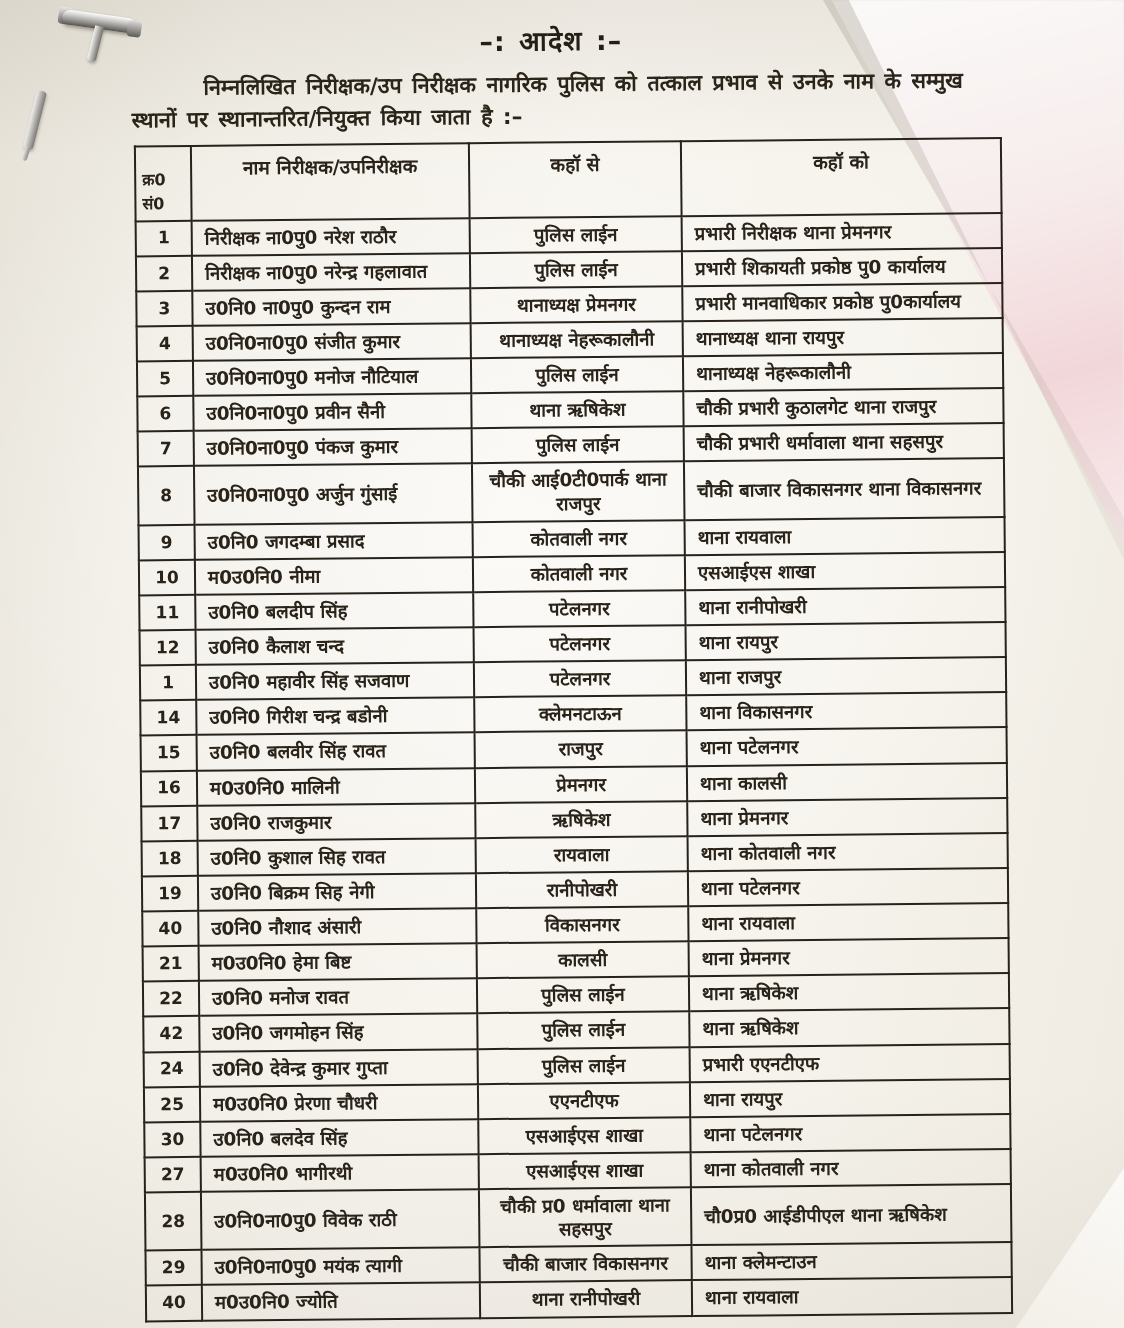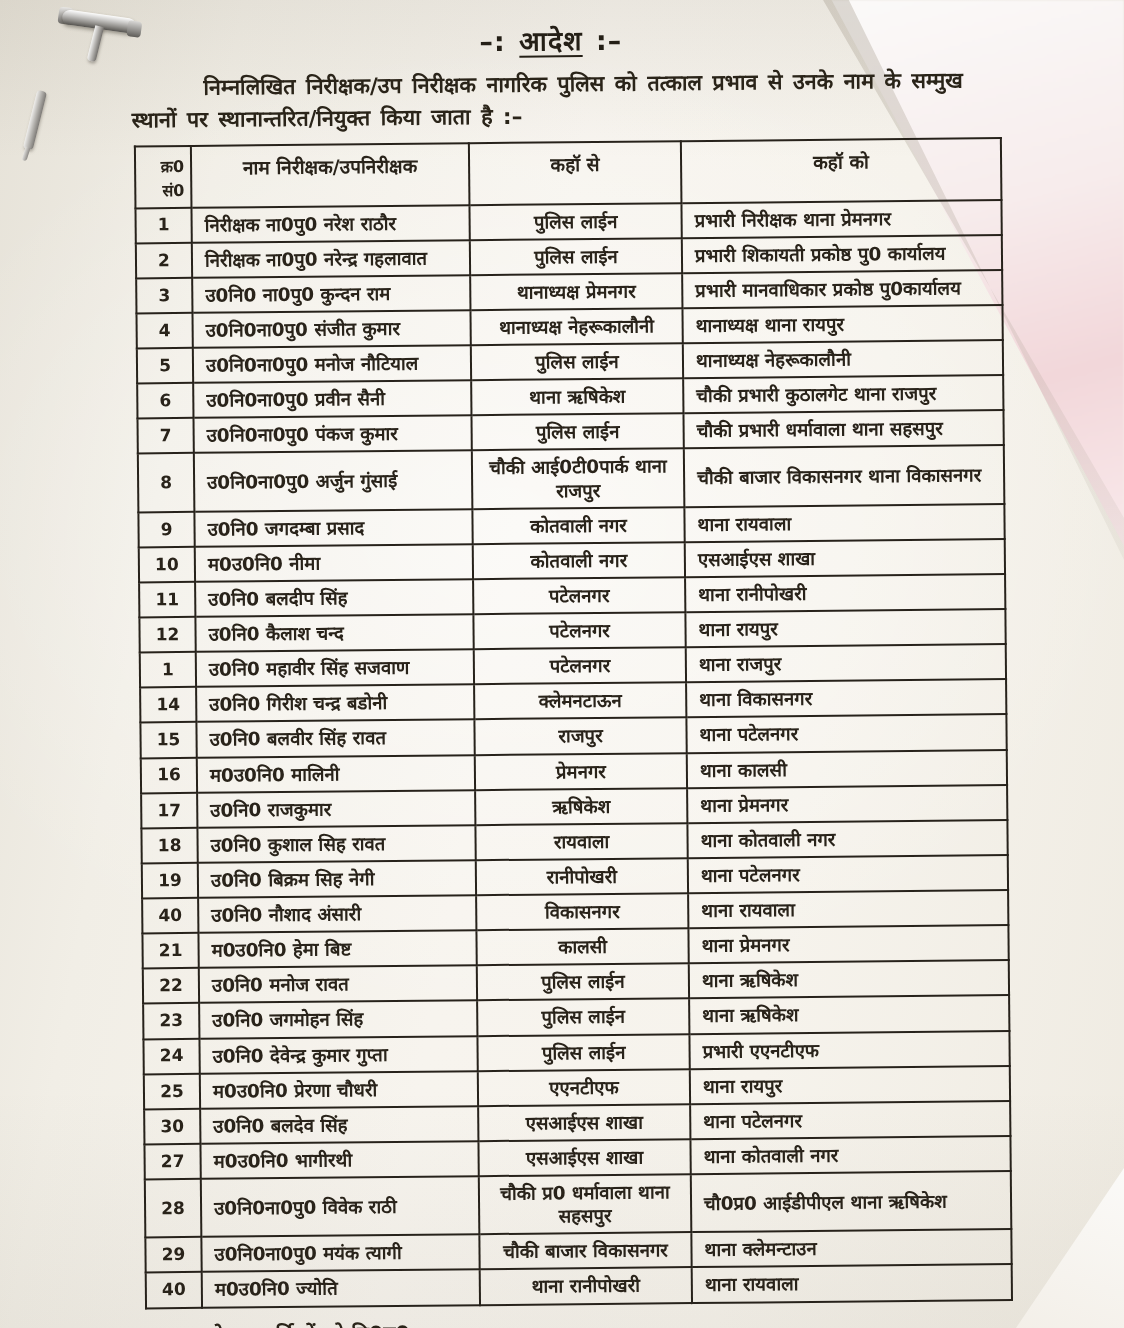--- a/index.html
+++ b/index.html
@@ -95,21 +95,20 @@
 
   .doc-title {
     margin-top: 26px;
     text-align: center;
     font-size: 27px;
     font-weight: 700;
     letter-spacing: 1px;
     color: #241f16;
   }
   .doc-title .underlined {
-    text-decoration: underline;
     text-underline-offset: 5px;
     text-decoration-thickness: 2px;
     padding: 0 3px;
   }
 
   .intro {
     width: 862px;
     margin: 10px 0 0 142px;
     font-size: 21.5px;
     font-weight: 600;
@@ -137,23 +136,23 @@
     color: #29231a;
     vertical-align: middle;
   }
   .transfer-table thead th {
     font-size: 19px;
     padding: 4px 6px;
     height: 52px;
   }
   .transfer-table thead th.h-sno {
     font-size: 16px;
-    text-align: right;
+    text-align: left;
     vertical-align: top;
-    padding-top: 8px;
+    padding-top: 21px;
     line-height: 1.5;
   }
   .transfer-table thead th.h-name,
   .transfer-table thead th.h-from,
   .transfer-table thead th.h-to { text-align: center; vertical-align: top; padding-top: 8px; }
 
   .transfer-table td {
     font-size: 18.5px;
     padding: 5px 8px;
     line-height: 1.25;
@@ -342,21 +341,21 @@
     <td class="cell-from">कालसी</td>
     <td class="cell-to">थाना प्रेमनगर</td>
   </tr>
         <tr>
     <td class="cell-sno">22</td>
     <td class="cell-name">उ0नि0 मनोज रावत</td>
     <td class="cell-from">पुलिस लाईन</td>
     <td class="cell-to">थाना ऋषिकेश</td>
   </tr>
         <tr>
-    <td class="cell-sno">23</td>
+    <td class="cell-sno">42</td>
     <td class="cell-name">उ0नि0 जगमोहन सिंह</td>
     <td class="cell-from">पुलिस लाईन</td>
     <td class="cell-to">थाना ऋषिकेश</td>
   </tr>
         <tr>
     <td class="cell-sno">24</td>
     <td class="cell-name">उ0नि0 देवेन्द्र कुमार गुप्ता</td>
     <td class="cell-from">पुलिस लाईन</td>
     <td class="cell-to">प्रभारी एएनटीएफ</td>
   </tr>

